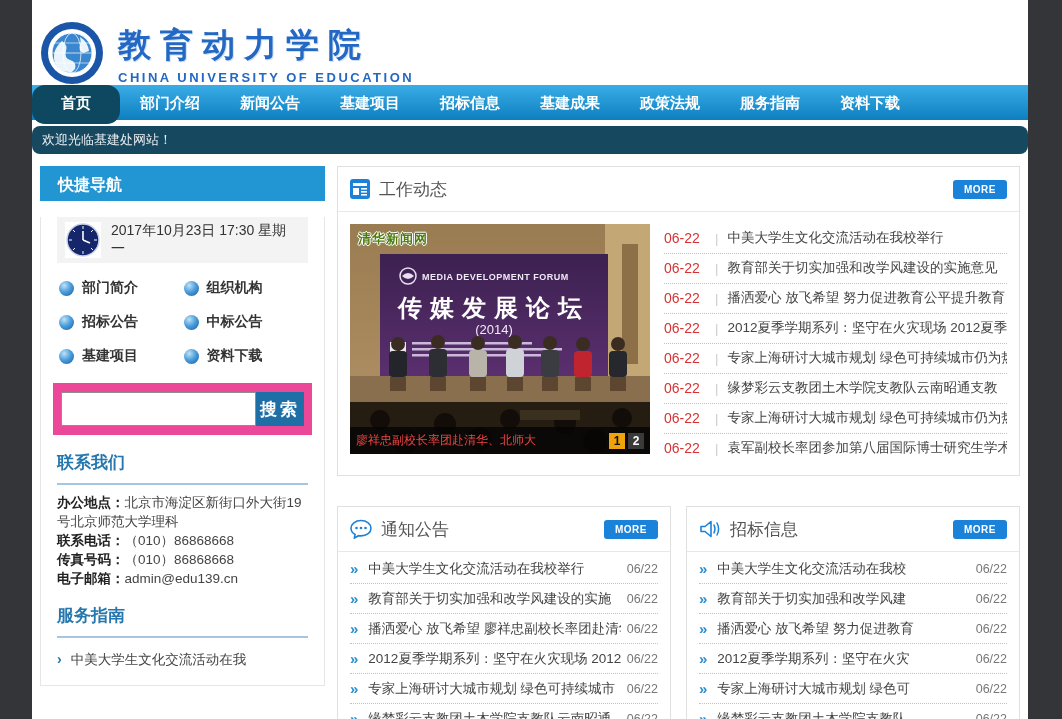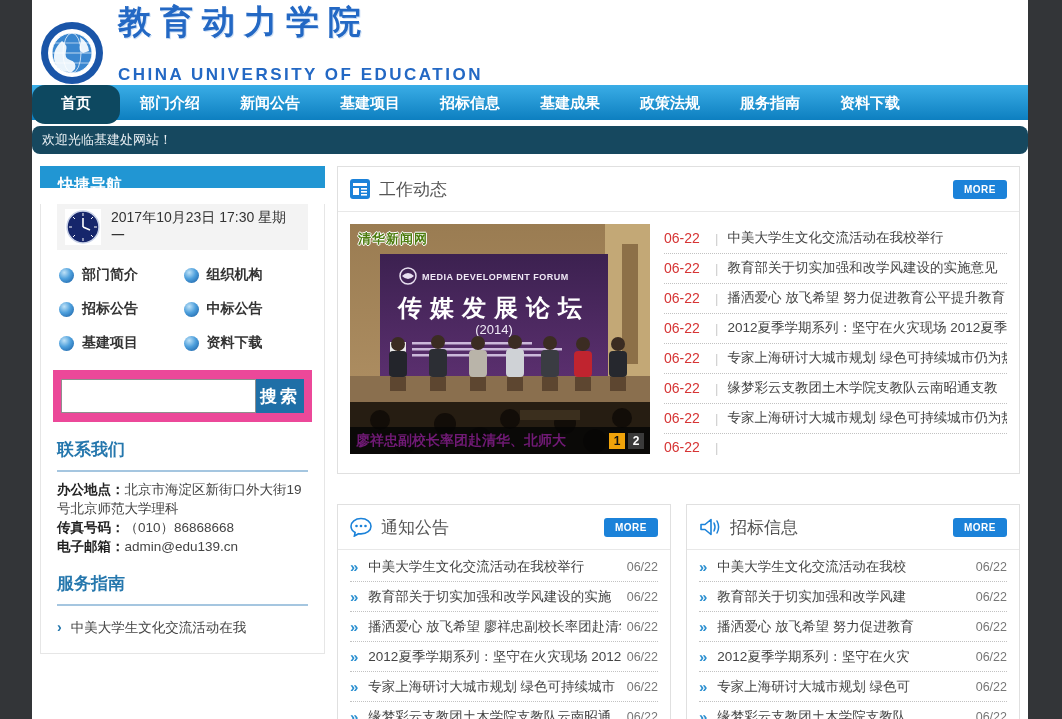--- a/index.html
+++ b/index.html
@@ -6,36 +6,36 @@
   html,body { width:1062px; height:719px; overflow:hidden; }
   body { background:#333538; font-family:"Liberation Sans","DejaVu Sans",sans-serif; }
   .page { width:996px; margin-left:32px; background:#fff; min-height:719px; }
 
   
   .site-header { height:85px; display:flex; align-items:flex-end; padding-left:8px; background:#fff; }
   .logo { width:64px; height:64px; flex:none; }
   .brand { margin-left:14px; }
   .brand-cn { font-size:33px; font-weight:bold; color:#2368c4; letter-spacing:9px;
               text-shadow:1px 1px 0 #cfe0f5; }
-  .brand-en { font-size:17px; font-weight:bold; color:#2368c4; letter-spacing:2.5px; margin-top:20px; }
+  .brand-en { font-size:13px; font-weight:bold; color:#2368c4; letter-spacing:2.5px; margin-top:2px; }
 
   
   .nav { height:35px; display:flex; background:linear-gradient(#3aade6,#0d7fc0); position:relative; }
   .nav-item { width:100px; line-height:35px; text-align:center; color:#fff; font-weight:bold;
               font-size:15px; cursor:pointer;border-radius:13px; }
   .nav-item.active { background:#0d4860; height:39px; width:88px; }
   .nav-gap { height:6px; background:#fff; }
   .welcome { height:28px; background:#16485f; color:#e9eff3; font-size:13px; line-height:28px; padding-left:10px;border-radius:8px; }
 
   
   .content { display:flex; gap:12px; padding:12px 8px 0 8px; align-items:flex-start; }
 
   
   .sidebar { width:285px; flex:none; }
-  .side-header { height:22px; background:#2196d3; color:#fff; font-size:16px; font-weight:bold;
+  .side-header { height:35px; background:#2196d3; color:#fff; font-size:16px; font-weight:bold;
                  line-height:38px; padding-left:18px; }
   .side-body { border:1px solid #e6e6e6; border-top:none; padding:0 16px 10px 16px; }
   .date-row { margin-top:16px; background:#f3f3f3; padding:5px 8px; display:flex; align-items:center; gap:10px; }
   .date-text { font-size:14px; color:#333; }
   .quick-grid { display:grid; grid-template-columns:1fr 1fr; row-gap:16px; padding:16px 0 6px 2px; }
   .quick-item { display:flex; align-items:center; gap:8px; font-size:14px; font-weight:bold; color:#333; cursor:pointer; }
   .globe { width:15px; height:15px; border-radius:50%; flex:none;
            background:radial-gradient(circle at 35% 30%, #bfe2f7, #4d9fdc 45%, #15599f); }
   .search-row { background:#ec4899; padding:9px 8px; display:flex; margin:12px -4px 0 -4px; }
   .search-input { flex:1; height:34px; border:1px solid #8e8e8e; background:#fff; padding:0 6px; font-size:14px; }
@@ -57,21 +57,21 @@
   .panel-header { height:45px; display:flex; align-items:center; padding:0 12px; border-bottom:1px solid #e8e8e8; }
   .panel-title { font-size:17px; color:#555; margin-left:9px; }
   .more-btn { margin-left:auto; background:#1b82d9; color:#fff; font-size:10px; font-weight:bold;
               padding:4px 11px; border-radius:3px; border:none; cursor:pointer; letter-spacing:0.5px; }
 
   .work-body { display:flex; gap:14px; padding:12px; }
   .slide { width:300px; height:230px; position:relative; flex:none; cursor:pointer; }
   .slide svg { display:block; }
   .slide-caption { position:absolute; left:0; right:0; bottom:0; height:27px; background:rgba(5,5,5,0.82);
                    display:flex; align-items:center; padding:0 6px; }
-  .slide-caption-text { color:#701a75; font-size:14px; font-weight:bold; flex:1; white-space:nowrap; overflow:hidden; }
+  .slide-caption-text { color:#ef4444; font-size:12px; font-weight:normal; flex:1; white-space:nowrap; overflow:hidden; }
   .pager { display:flex; gap:3px; }
   .page-num { width:16px; height:16px; font-size:12px; font-weight:bold; display:flex;
               align-items:center; justify-content:center; cursor:pointer; }
   .page-num.current { background:#f0a30a; color:#111; }
   .page-num.other { background:#3a3a3a; color:#fff; }
   .slide-mark { position:absolute; top:6px; left:8px; font-size:13px; font-weight:bold; color:#4d7c0f;
                 text-shadow:-1px 0 #fff,1px 0 #fff,0 -1px #fff,0 1px #fff; letter-spacing:1px; }
 
   .work-list { flex:1; min-width:0; display:flex; flex-direction:column; justify-content:space-between; }
   .work-row { display:flex; align-items:center; padding:5px 0 6px 0; border-bottom:1px dotted #c2c2c2;
@@ -182,20 +182,23 @@
 
         <div class="search-row">
           <input class="search-input" type="text" value="" style="">
           <button class="search-btn">搜索</button>
         </div>
 
         <div class="side-heading">联系我们</div>
         <div class="contact">
           <div class="contact-line">
             <b>办公地点：</b><span>北京市海淀区新街口外大街19号北京师范大学理科</span>
+          </div>
+          <div class="contact-line">
+            <b>联系电话：</b><span>（010）86868668</span>
           </div>
           <div class="contact-line">
             <b>传真号码：</b><span>（010）86868668</span>
           </div>
           <div class="contact-line">
             <b>电子邮箱：</b><span>admin@edu139.cn</span>
           </div>
         </div>
 
         <div class="side-heading">服务指南</div>
@@ -348,20 +351,21 @@
                 <span class="work-title">缘梦彩云支教团土木学院支教队云南昭通支教</span>
             </div>
             <div class="work-row">
               <span class="work-date">06-22</span>
                 <span class="work-sep">|</span>
                 <span class="work-title">专家上海研讨大城市规划 绿色可持续城市仍为热</span>
             </div>
             <div class="work-row">
               <span class="work-date">06-22</span>
                 <span class="work-sep">|</span>
+                <span class="work-title">袁军副校长率团参加第八届国际博士研究生学术</span>
             </div>
           </div>
         </div>
       </div>
 
       <div class="bottom-row">
 
         <div class="panel">
           <div class="panel-header">
             <svg width="22" height="20" viewBox="0 0 22 20">

